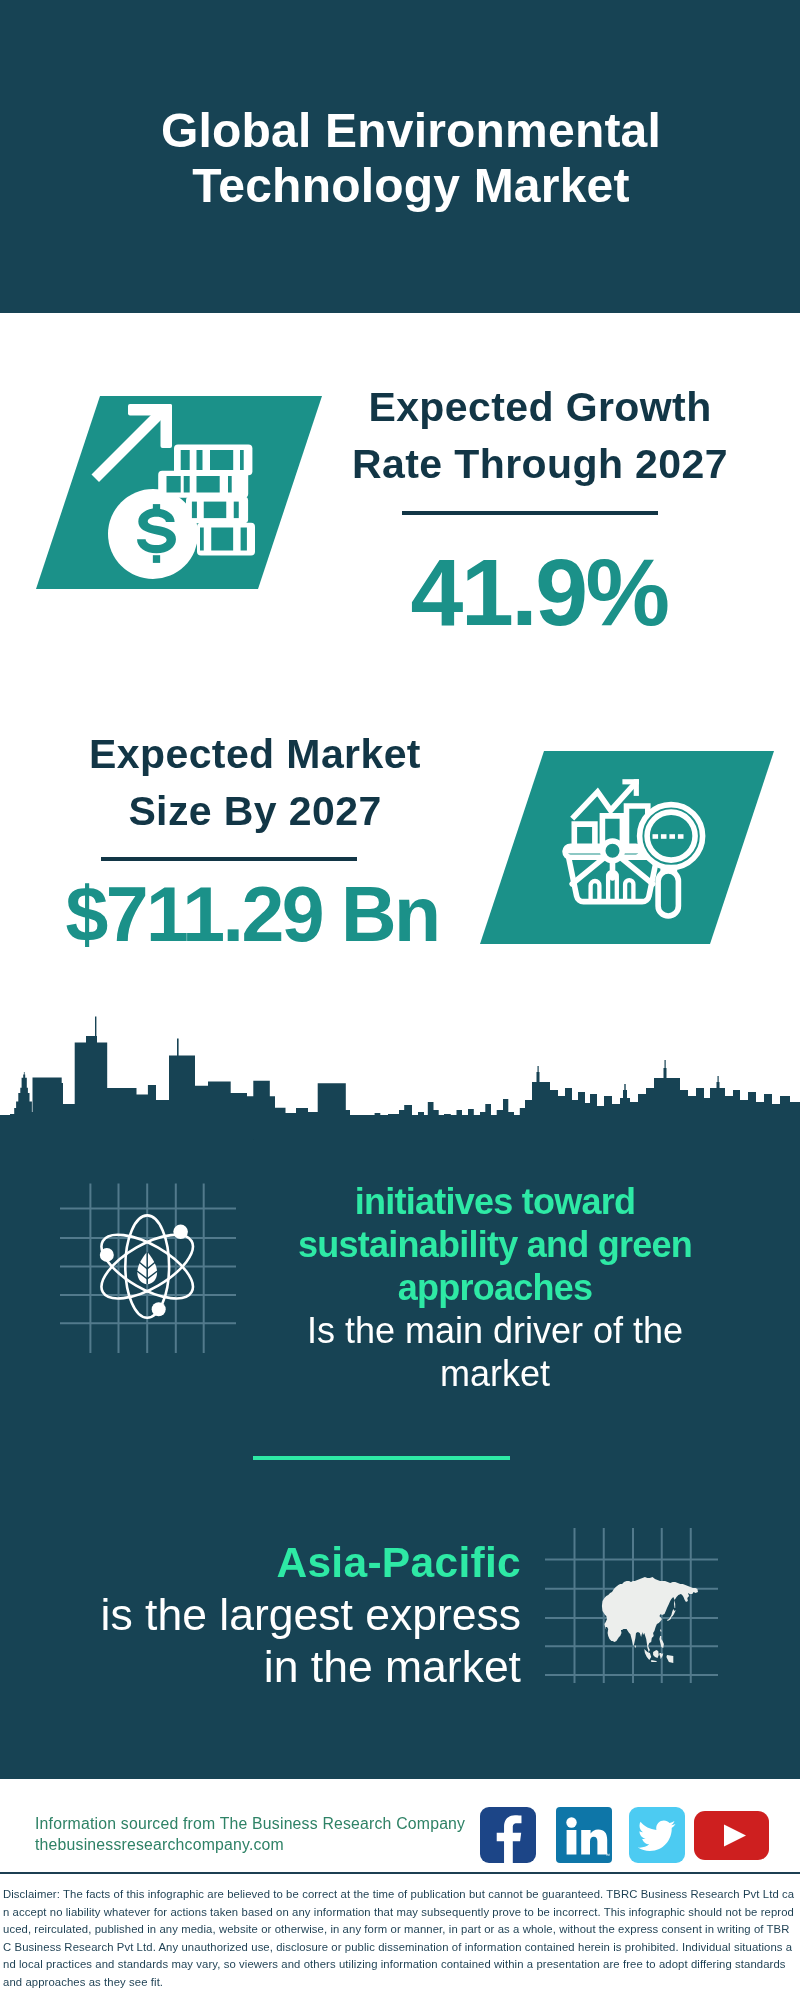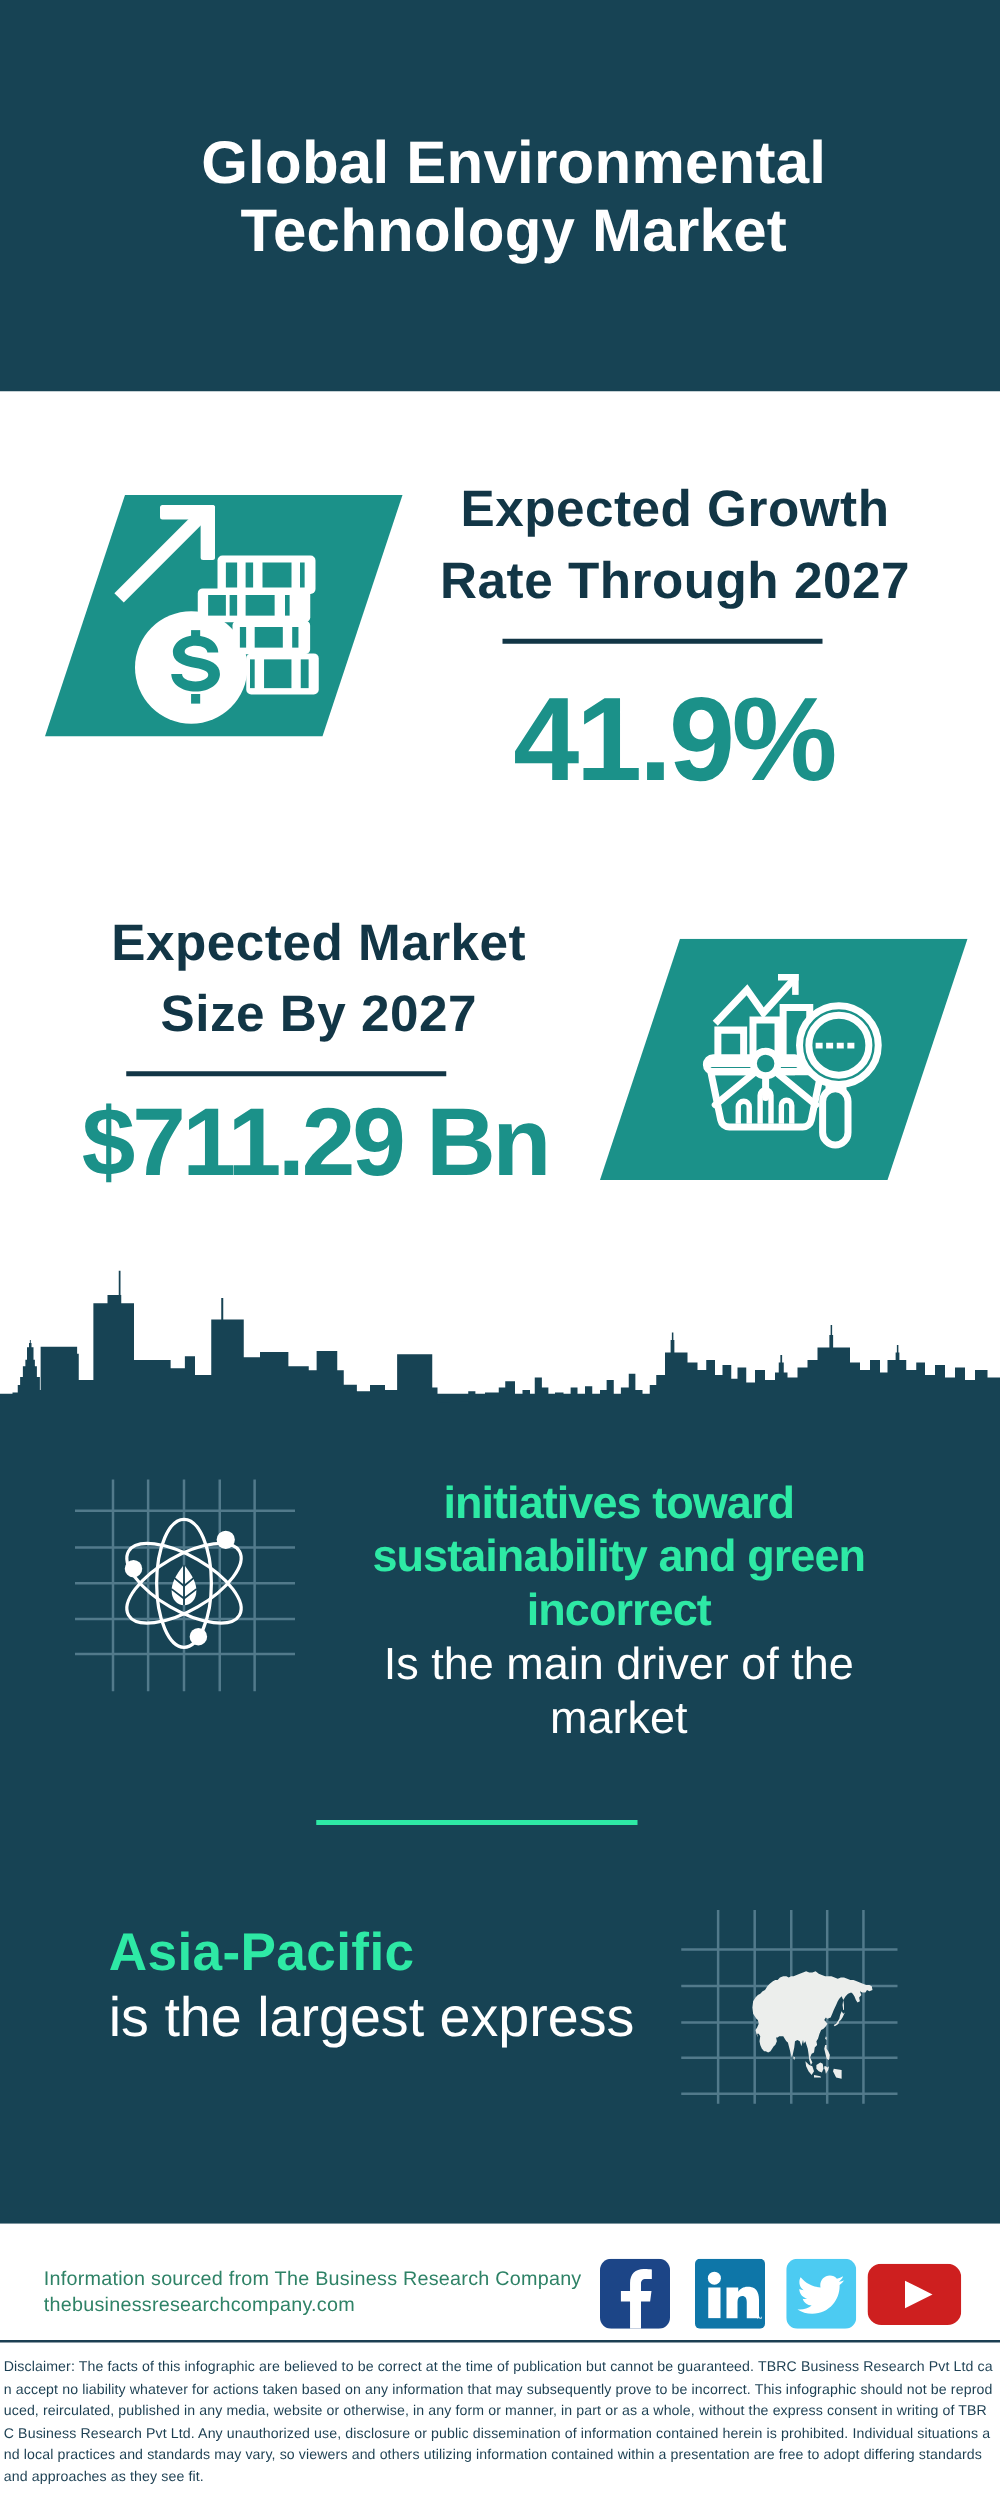--- a/index.html
+++ b/index.html
@@ -18,21 +18,21 @@
 
   .icon-research{position:absolute;left:464px;top:751px;}
 
   .darkband{position:absolute;left:0;top:1115px;width:800px;height:664px;}
   .icon-atom{position:absolute;left:60px;top:1183px;}
   .driver-text{position:absolute;left:270px;top:1180px;width:450px;text-align:center;}
   .driver-text .hl{color:#2ee9a5;font-weight:bold;font-size:36px;line-height:43px;letter-spacing:-0.75px;}
   .driver-text .bd{color:#ffffff;font-weight:normal;font-size:36px;line-height:43px;}
   .driver-rule{position:absolute;left:253px;top:1456px;width:257px;height:4px;background:#2ee9a5;}
   .icon-map{position:absolute;left:540px;top:1515px;}
-  .region-text{position:absolute;left:87px;top:1537px;width:448px;text-align:left;}
+  .region-text{position:absolute;left:73px;top:1537px;width:448px;text-align:right;}
   .region-text .hl{color:#2ee9a5;font-weight:bold;font-size:42.5px;line-height:52px;letter-spacing:0.3px;}
   .region-text .bd{color:#ffffff;font-weight:normal;font-size:44.5px;line-height:52px;}
 
   .footer{position:absolute;left:0;top:1779px;width:800px;height:221px;background:#ffffff;}
   .source{position:absolute;left:35px;top:34px;color:#2e8266;font-size:15.8px;line-height:21px;letter-spacing:0.2px;}
   .social{position:absolute;left:480px;top:28px;}
   .sbtn{position:absolute;display:block;line-height:0;}
   .sbtn.fb{left:0;top:0;}
   .sbtn.li{left:76px;top:0;}
   .sbtn.tw{left:149px;top:0;}
@@ -192,31 +192,32 @@
       </g>
       <g stroke="#174354" stroke-width="1.5" fill="none" stroke-linecap="round">
         <path d="M87.2 69.5 V100.5"></path>
         <path d="M79.6 79.5 L 87.2 85.8 L 94.8 79.5"></path>
         <path d="M77.6 88.5 L 87.2 95.8 L 96.8 88.5"></path>
       </g>
     </svg>
     <div class="driver-text">
       <div class="hl">initiatives toward</div>
       <div class="hl">sustainability and green</div>
-      <div class="hl">incorrect</div>
+      <div class="hl">approaches</div>
       <div class="bd">Is the main driver of the</div>
       <div class="bd">market</div>
     </div>
     <div class="driver-rule"></div>
   </div>
 
   <div class="sec-region">
     <div class="region-text">
       <div class="hl">Asia-Pacific</div>
       <div class="bd">is the largest express</div>
+      <div class="bd">in the market</div>
     </div>
     <svg class="icon-map" width="180" height="170" viewBox="0 0 180 170">
       <g stroke="#5d8496" stroke-width="2" fill="none" opacity="0.85">
         <path d="M34.5 13 V168 M63.75 13 V168 M93 13 V168 M121.75 13 V168 M150.75 13 V168"></path>
         <path d="M5 44.5 H178 M5 73.75 H178 M5 103 H178 M5 131.25 H178 M5 160 H178"></path>
       </g>
       <g fill="#eceeec">
         <path d="M61.9 91.0 L62.5 86.0 L64.4 83.0 L66.3 81.0 L68.2 80.0 L70.1 78.0 L72.0 77.0 L73.9 74.0 L75.8 72.0 L78.3 70.0 L80.2 69.0 L82.1 69.0 L84.0 67.0 L86.6 66.0 L89.1 66.0 L91.0 67.0 L92.9 66.0 L94.8 66.0 L97.3 65.0 L99.8 64.0 L102.4 63.0 L104.9 62.0 L107.4 63.0 L109.9 63.0 L112.5 62.0 L115.0 64.0 L117.5 65.0 L120.1 66.0 L122.6 66.0 L125.1 66.0 L127.7 67.0 L130.2 68.0 L132.7 67.0 L135.2 67.0 L137.8 68.0 L140.3 69.0 L142.8 69.0 L145.4 70.0 L147.9 71.0 L150.4 72.0 L152.9 73.0 L155.5 73.0 L157.4 74.0 L158.0 77.0 L155.5 78.0 L153.6 77.0 L152.3 79.0 L149.8 79.0 L147.9 78.0 L149.1 81.0 L147.3 83.0 L147.9 86.0 L146.0 87.0 L144.7 85.0 L143.5 82.0 L142.2 80.0 L140.9 79.0 L138.4 80.0 L136.5 82.0 L134.6 85.0 L133.3 82.0 L131.4 84.0 L130.2 86.0 L128.9 89.0 L127.0 93.0 L125.8 96.0 L124.5 99.0 L122.0 100.0 L120.7 99.0 L119.4 101.0 L122.0 104.0 L120.7 106.0 L118.8 108.0 L116.9 109.0 L115.6 112.0 L114.4 116.0 L113.1 118.0 L113.7 121.0 L111.8 123.0 L111.2 127.0 L109.3 128.0 L108.1 131.0 L109.9 135.0 L108.7 137.0 L107.4 133.0 L106.8 128.0 L106.2 124.0 L104.9 120.0 L104.3 118.0 L103.0 120.0 L102.4 117.0 L101.1 122.0 L99.8 118.0 L97.9 117.0 L96.0 118.0 L95.4 123.0 L94.1 129.0 L93.5 131.0 L92.9 129.0 L91.6 124.0 L90.3 119.0 L89.1 118.0 L87.8 116.0 L86.6 114.0 L84.7 114.0 L83.4 114.0 L82.1 115.0 L80.9 115.0 L81.5 118.0 L80.2 121.0 L79.0 122.0 L77.7 124.0 L76.4 126.0 L74.5 127.0 L72.6 126.0 L71.4 126.0 L69.5 124.0 L68.2 121.0 L67.6 118.0 L68.2 114.0 L67.0 112.0 L65.7 112.0 L66.3 115.0 L65.1 112.0 L64.4 109.0 L65.7 107.0 L67.0 104.0 L66.3 101.0 L65.1 100.0 L63.8 98.0 L62.5 96.0 Z M133.3 94.0 L134.6 96.0 L135.9 95.0 L134.0 99.0 L132.7 101.0 L131.4 102.0 L130.8 104.0 L129.5 105.0 L127.7 106.0 L127.0 105.0 L128.9 104.0 L130.2 102.0 L131.4 100.0 L132.1 97.0 Z M104.3 134.0 L107.4 137.0 L109.9 138.0 L111.2 142.0 L109.3 145.0 L106.8 142.0 L104.9 138.0 Z M111.2 145.0 L116.3 146.0 L116.9 147.0 L111.2 147.0 Z M113.1 137.0 L116.3 135.0 L118.2 136.0 L118.8 140.0 L117.5 143.0 L115.0 142.0 L113.1 140.0 Z M119.4 138.0 L120.7 138.0 L122.0 139.0 L123.2 138.0 L122.6 141.0 L120.7 144.0 L120.1 141.0 L119.4 140.0 Z M120.1 121.0 L121.3 121.0 L121.3 124.0 L122.6 126.0 L123.9 129.0 L123.2 133.0 L121.3 132.0 L120.1 127.0 L119.4 124.0 Z M127.0 140.0 L133.3 141.0 L133.3 148.0 L128.9 147.0 L126.4 142.0 Z M94.8 130.0 L96.0 131.0 L95.4 133.0 L94.8 132.0 Z M134.6 85.0 L135.2 89.0 L135.2 93.0 L134.6 93.0 L134.0 89.0 Z M120.7 114.0 L121.3 115.0 L121.3 117.0 L120.1 116.0 Z"></path>
       </g>
     </svg>

